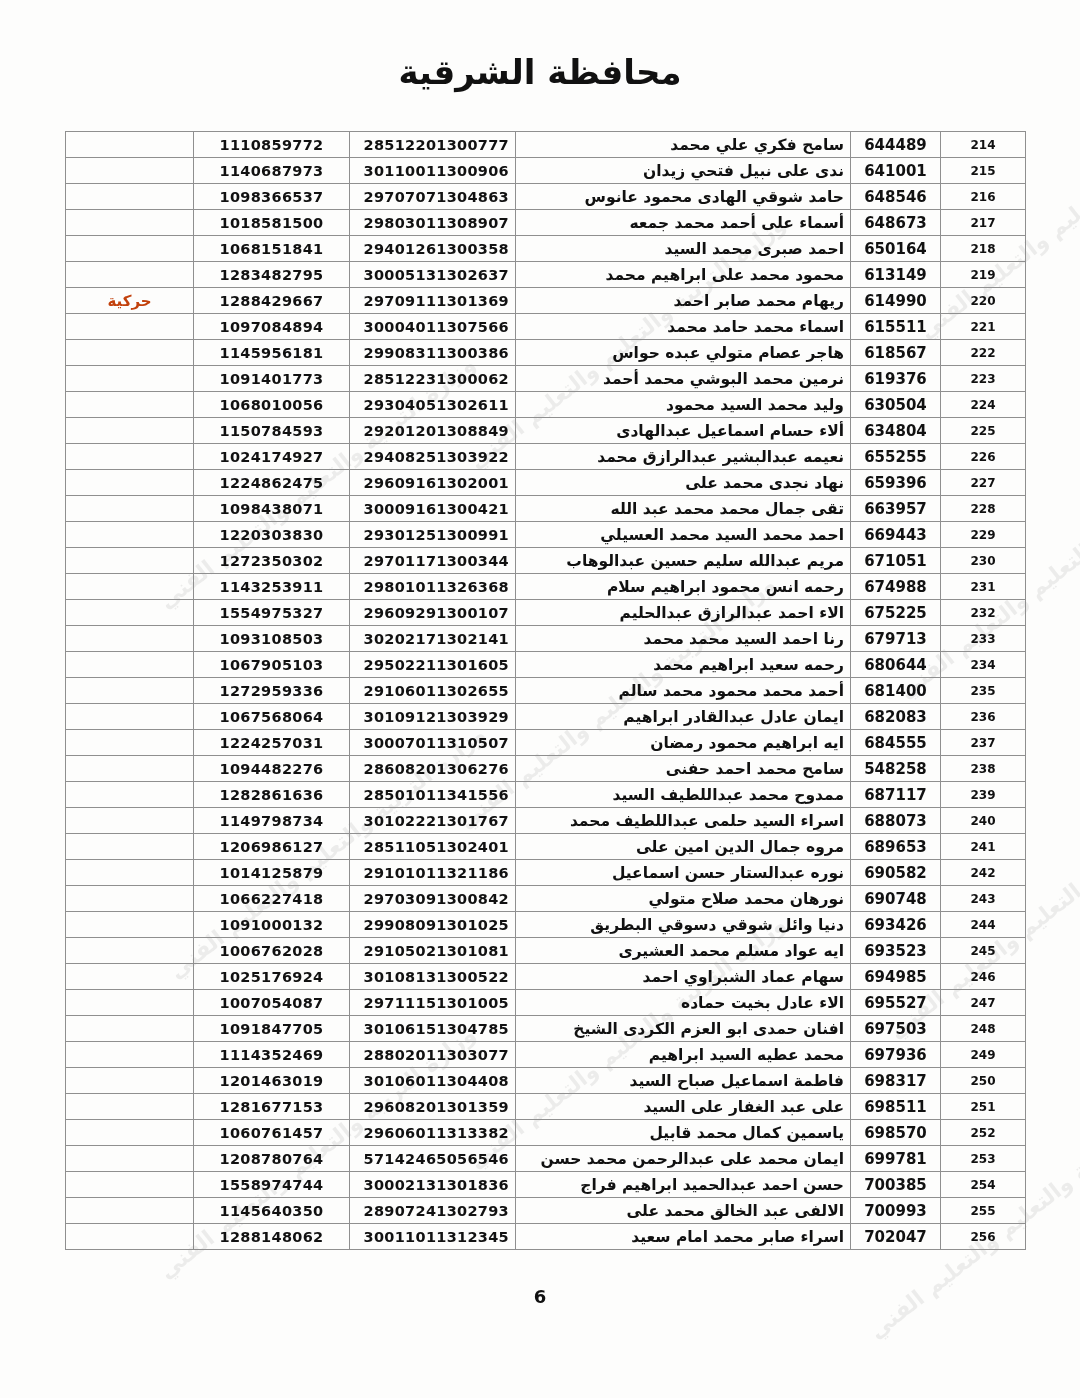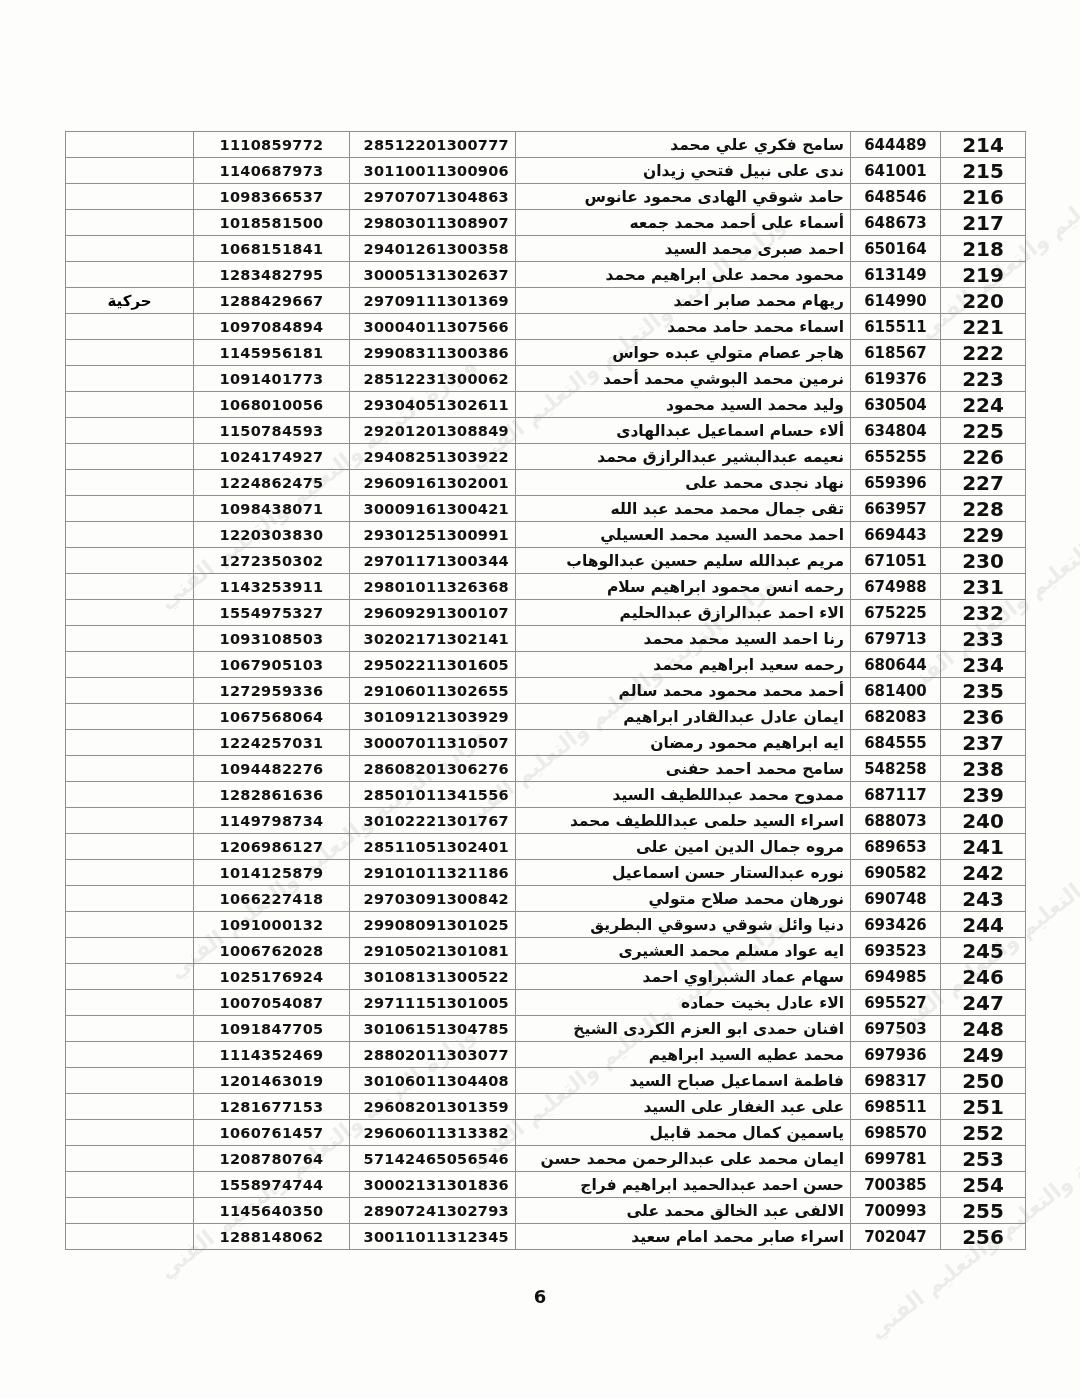--- a/index.html
+++ b/index.html
@@ -39,36 +39,37 @@
     table-layout:fixed;
   }
   table.records td{
     border:1px solid #8f8f8f;
     height:25px;
     padding:0 6px;
     font-weight:bold;
     overflow:hidden;
     white-space:nowrap;
   }
-  td.c-serial{width:72px;text-align:center;font-size:20px;}
+  td.c-serial{width:72px;text-align:center;font-size:12px;}
   td.c-code{width:77px;text-align:center;font-size:15px;}
   td.c-name{width:322px;text-align:right;font-size:15.5px;}
   td.c-id{width:153px;text-align:right;font-size:14.5px;letter-spacing:.3px;}
   td.c-phone{width:143px;text-align:center;font-size:14.5px;letter-spacing:.3px;}
-  td.c-note{width:115px;text-align:center;font-size:15px;color:#000000;}
+  td.c-note{width:115px;text-align:center;font-size:15px;color:#c2410c;}
   .page-num{
     position:absolute;top:1286px;left:0;right:0;
     text-align:center;font-size:18px;font-weight:bold;
   }
 </style>
 </head>
 <body>
 
 <div class="sheet">
 
+  <h1 class="title">محافظة  الشرقية</h1>
 
   <span class="wm" style="top:200px;left:880px;">وزارة التربية والتعليم والتعليم الفني</span>
   <span class="wm" style="top:330px;left:430px;">وزارة التربية والتعليم والتعليم الفني</span>
   <span class="wm" style="top:470px;left:120px;">وزارة التربية والتعليم والتعليم الفني</span>
   <span class="wm" style="top:560px;left:860px;">وزارة التربية والتعليم والتعليم الفني</span>
   <span class="wm" style="top:690px;left:420px;">وزارة التربية والتعليم والتعليم الفني</span>
   <span class="wm" style="top:840px;left:130px;">وزارة التربية والتعليم والتعليم الفني</span>
   <span class="wm" style="top:900px;left:850px;">وزارة التربية والتعليم والتعليم الفني</span>
   <span class="wm" style="top:1030px;left:430px;">وزارة التربية والتعليم والتعليم الفني</span>
   <span class="wm" style="top:1140px;left:120px;">وزارة التربية والتعليم والتعليم الفني</span>

